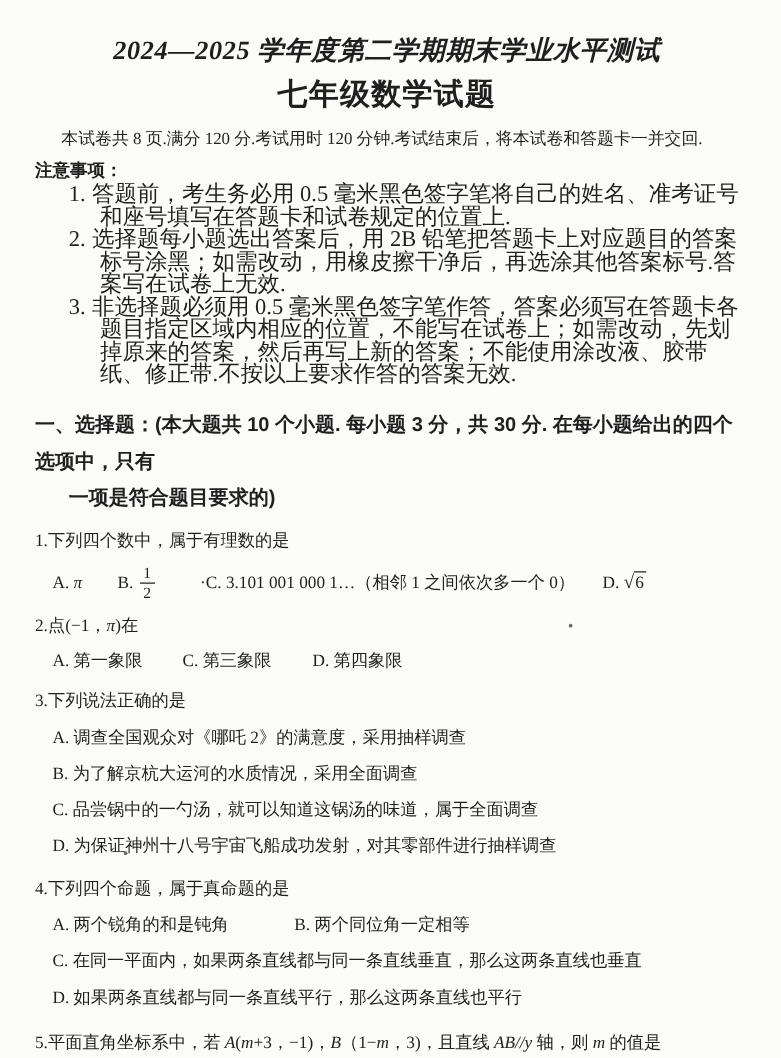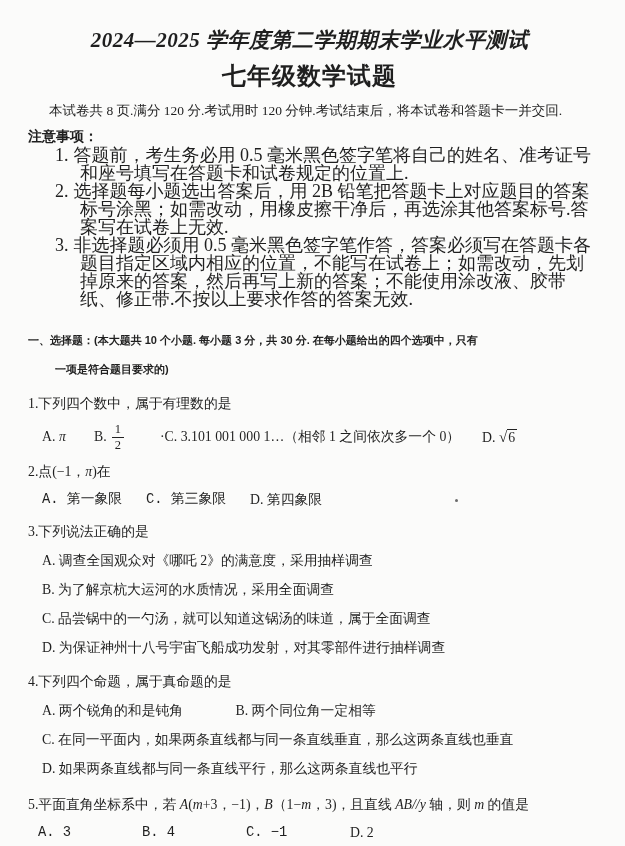--- a/index.html
+++ b/index.html
@@ -26,21 +26,21 @@
 
   .notes-heading {
     font-family: "Liberation Sans", "DejaVu Sans", sans-serif;
     font-weight: 700; font-size: 14px; line-height: 19px; margin-top: 7px;
   }
   .note { font-size: 18px; line-height: 18px; padding-left: 52px; text-indent: -25px; }
   .note-num { margin-right: 5px; }
 
   .section {
     font-family: "Liberation Sans", "DejaVu Sans", sans-serif;
-    font-weight: 700; font-size: 11px; line-height: 29px;
+    font-weight: 700; font-size: 16px; line-height: 29px;
     margin-top: 18px; margin-bottom: 4px;
   }
   .section-l2 { padding-left: 27px; }
 
   .q { font-size: 13.8px; }
   .stem { line-height: 28px; }
   .optrow { display: flex; align-items: center; padding-left: 14px; line-height: 28px; }
   .optline { line-height: 29px; padding-left: 14px; }
 
   .q1 { margin-top: 6px; }
@@ -54,21 +54,21 @@
     display: inline-flex; flex-direction: column; align-items: center;
     font-size: 12.5px; line-height: 1.15; margin-left: 5px; text-align: center;
   }
   .frac .den { border-top: 1px solid #222; padding: 0 3px; }
 
   .sqrt { white-space: nowrap; }
   .sqrt .rad { font-size: 15px; }
   .sqrt .sqrt-arg { border-top: 1px solid #222; padding: 0 2px 0 1px; }
 
   .q2 { margin-top: 2px; }
-  .cols4 .ow { display: inline-block; width: 104px; font-family: Liberation Mono, monospace; }
+  .cols4 .ow { display: inline-block; width: 104px; }
   .q3 { margin-top: 4px; }
   .q4 { margin-top: 6px; }
   .q4ab .ow1 { display: inline-block; width: 190px; }
   .q5 { margin-top: 8px; }
   .q5row { padding-left: 10px; }
 
   .speck { position: absolute; width: 3px; height: 3px; background: #6b6b6b; border-radius: 50%; }
   #speck1 { left: 455px; top: 499px; }
   #speck2 { left: 99px; top: 681px; }
 </style>

